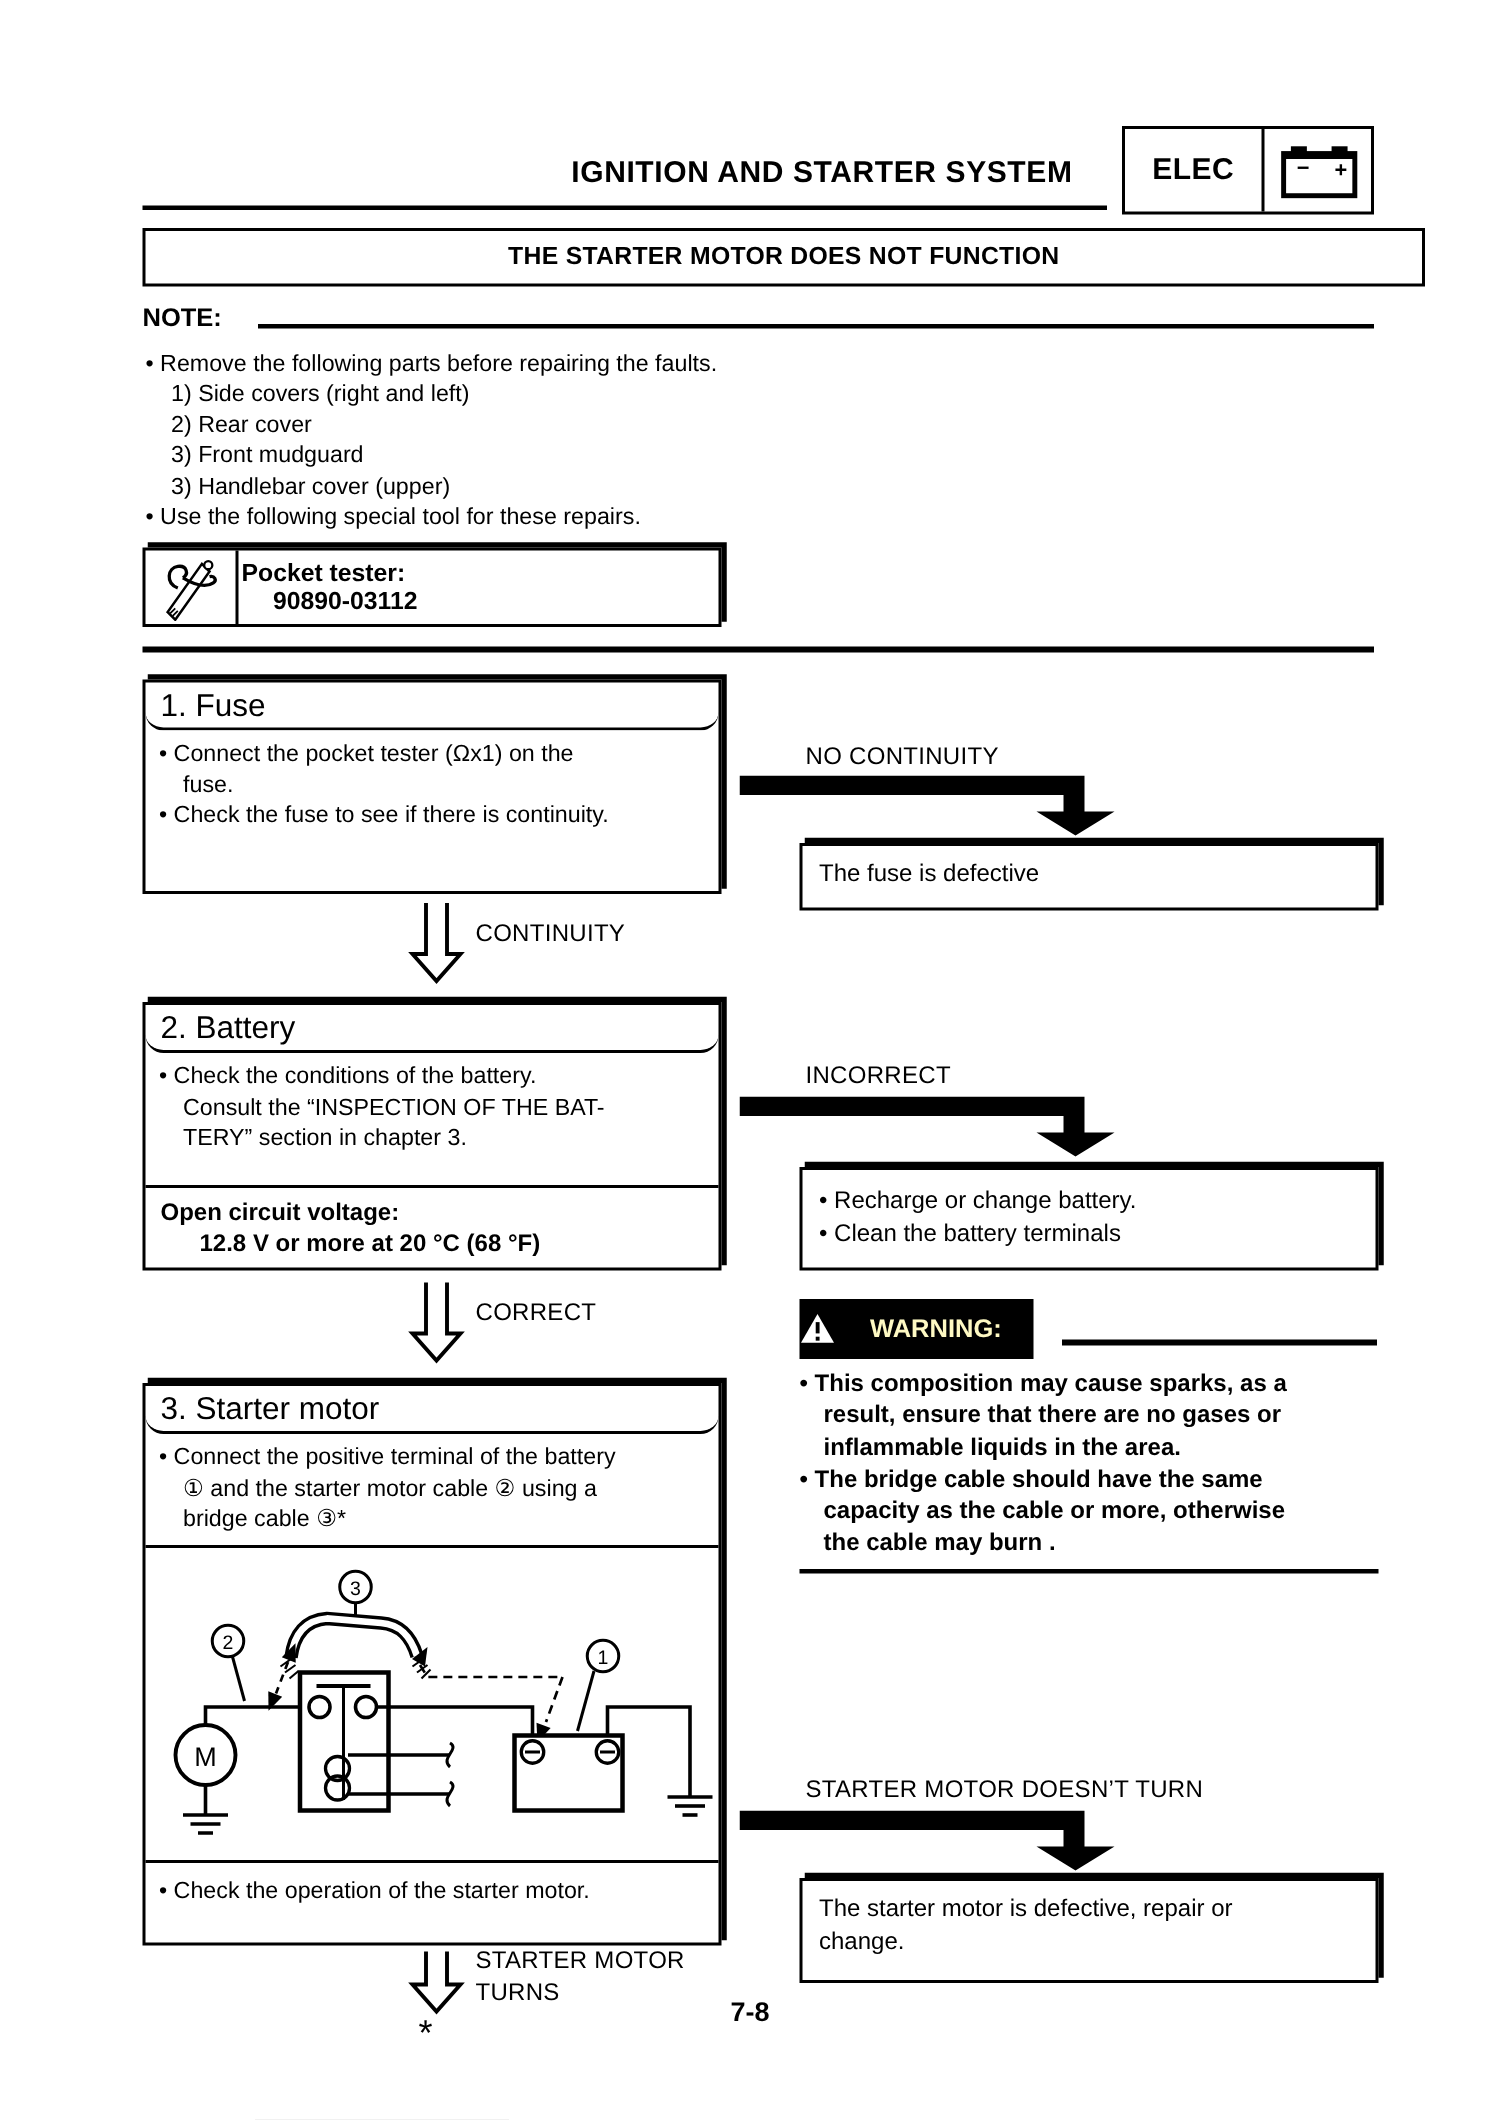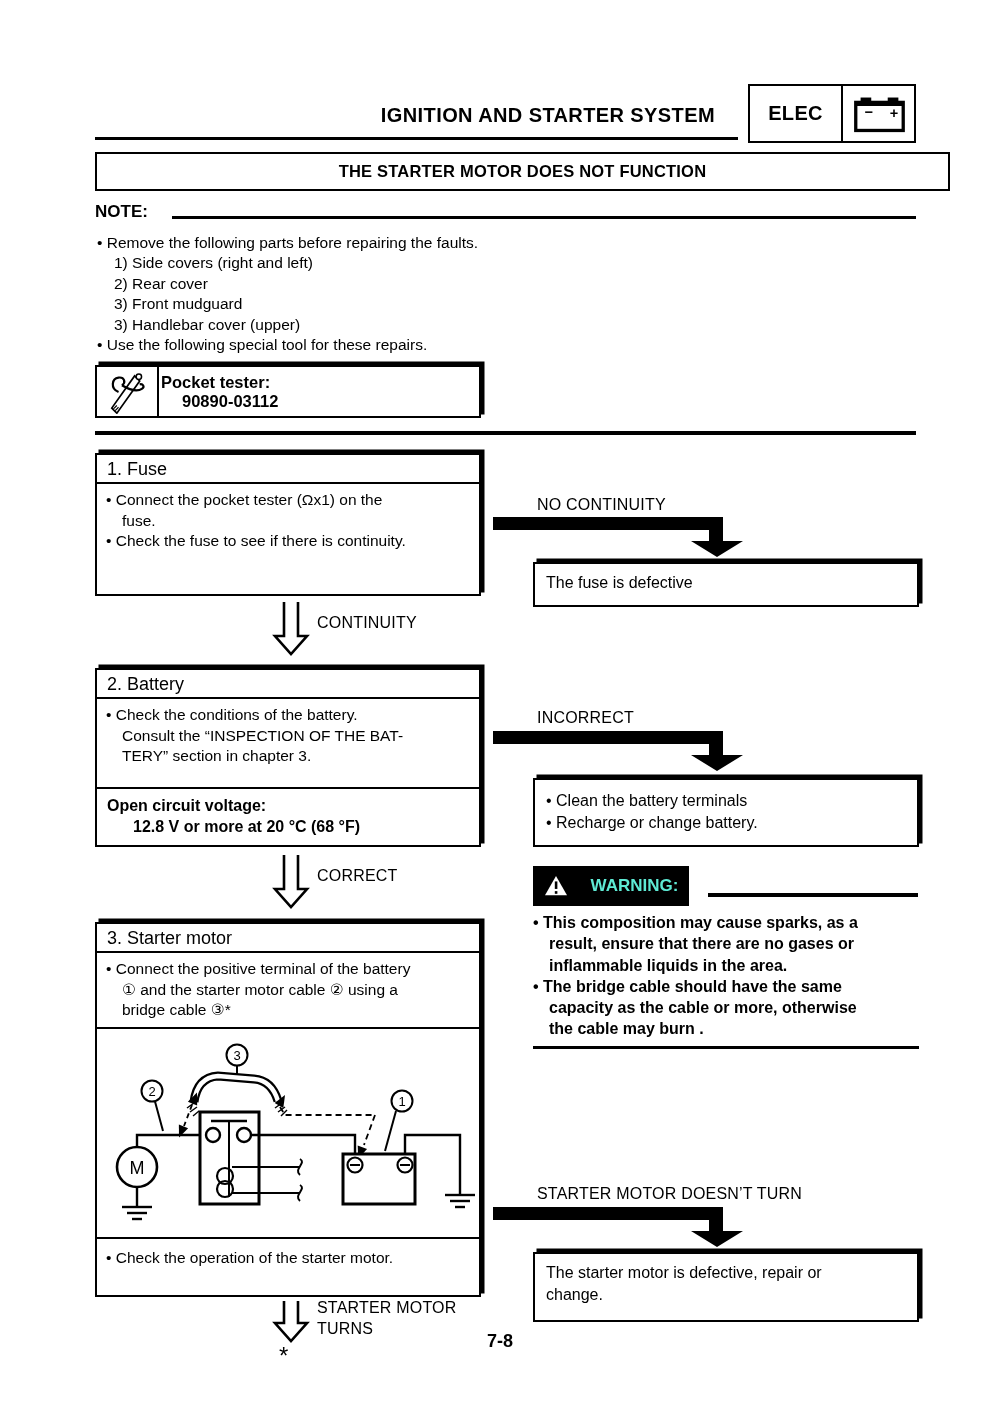--- a/index.html
+++ b/index.html
@@ -5,21 +5,21 @@
   html,body{margin:0;padding:0;background:#e8e8e8;}
   .page{position:relative;width:1000px;height:1413px;background:#fff;color:#000;
         font-family:"Liberation Sans","DejaVu Sans",sans-serif;margin:0 auto;overflow:hidden;}
   .abs{position:absolute;}
   .box{border:2.5px solid #000;background:#fff;box-sizing:border-box;}
   .shadow{box-shadow:3.5px -3.5px 0 0 #000;}
   .rule{background:#000;}
   .bold{font-weight:bold;}
   .pre{white-space:pre-line;}
   .hang{padding-left:16px;text-indent:-16px;white-space:pre-line;font-size:15.5px;line-height:20.5px;}
-  .hd{border-bottom:2.5px solid #000;padding:4px 10px 2px;font-size:18px;}
+  .hd{border-bottom:2.5px solid #000;padding:4px 10px 2px;font-size:21px;border-radius:12px;}
   .bd{padding:6px 9px 4px;}
   .lbl{font-size:16px;letter-spacing:.2px;white-space:pre-line;}
   .resbox{padding:8px 11px;font-size:16px;line-height:21.5px;}
   svg{display:block;}
   .flex{display:flex;align-items:center;}
 </style>
 </head>
 <body>
 
 <div class="page">
@@ -107,30 +107,30 @@
       <div class="bold" style="font-size:16px;line-height:21px;">Open circuit voltage:</div>
       <div class="bold" style="font-size:16px;line-height:21px;padding-left:26px;">12.8 V or more at 20 °C (68 °F)</div>
     </div>
   </div>
 
   <div class="abs lbl" style="left:537px;top:709px;">INCORRECT</div>
   <svg class="abs" style="left:493px;top:731px;" width="260" height="41" viewBox="0 0 260 41">
     <path d="M0,0 H230 V24 H250 L224,40 L198,24 H216 V13 H0 Z" fill="#000"></path>
   </svg>
   <div class="abs box shadow resbox" style="left:533px;top:778px;width:386px;height:69px;padding-top:10px;">
+      <div class="hang" style="font-size:16px;line-height:21.5px;">• Recharge or change battery.</div>
       <div class="hang" style="font-size:16px;line-height:21.5px;">• Clean the battery terminals</div>
-      <div class="hang" style="font-size:16px;line-height:21.5px;">• Recharge or change battery.</div>
     </div>
 
   <svg class="abs" style="left:272px;top:854px;" width="38" height="56" viewBox="0 0 38 56">
     <path d="M12,1 V35 H3 L19,53 L35,35 H26 V1" fill="#fff" stroke="#000" stroke-width="2.6"></path>
   </svg>
   <div class="abs lbl" style="left:317px;top:867px;">CORRECT</div>
 
-  <div class="abs flex" style="left:533px;top:866px;width:156px;height:40px;background:#000;color:#5eead4;justify-content:center;gap:23px;">
+  <div class="abs flex" style="left:533px;top:866px;width:156px;height:40px;background:#000;color:#fef9c3;justify-content:flex-start;gap:23px;">
     <svg width="24" height="22" viewBox="0 0 26 24">
       <polygon points="13,1 25,22 1,22" fill="#fff"></polygon>
       <rect x="11.7" y="7" width="2.8" height="8.2" fill="#000"></rect>
       <rect x="11.7" y="17.6" width="2.8" height="2.9" fill="#000"></rect>
     </svg>
     <span class="bold" style="font-size:17px;">WARNING:</span>
   </div>
   <div class="abs rule" style="left:708px;top:893px;width:210px;height:3.5px;"></div>
 
   <div class="abs bold" style="left:533px;top:912px;width:398px;">

